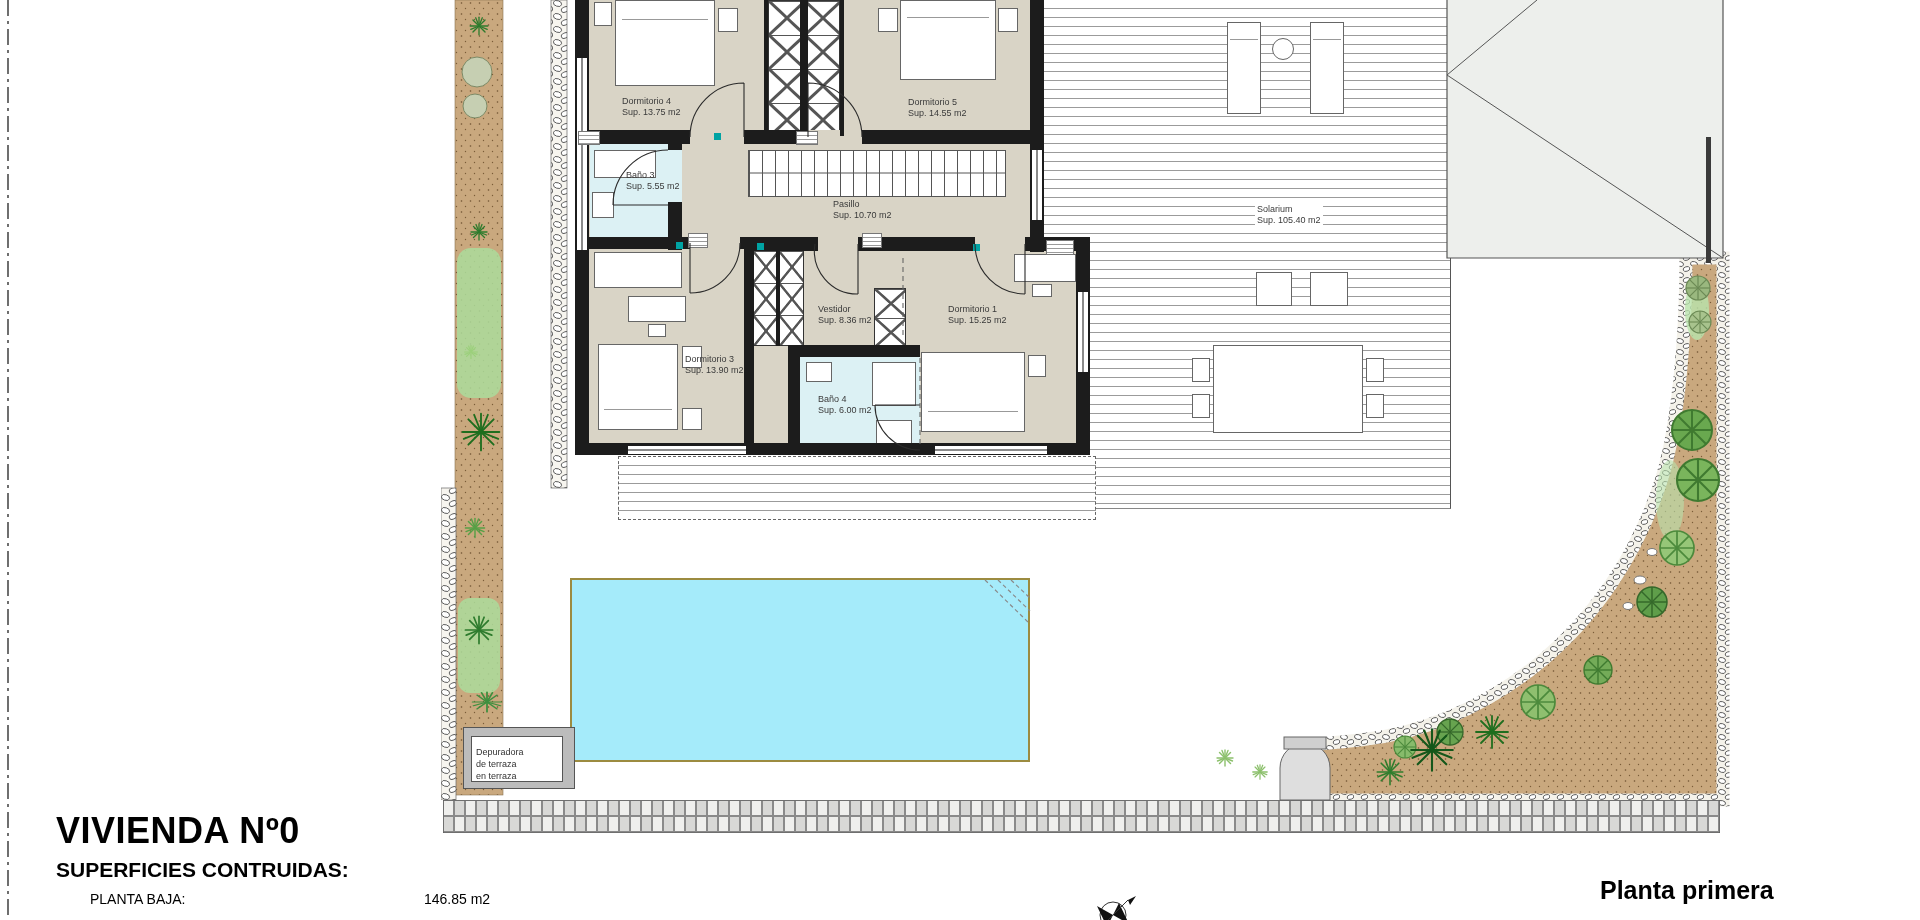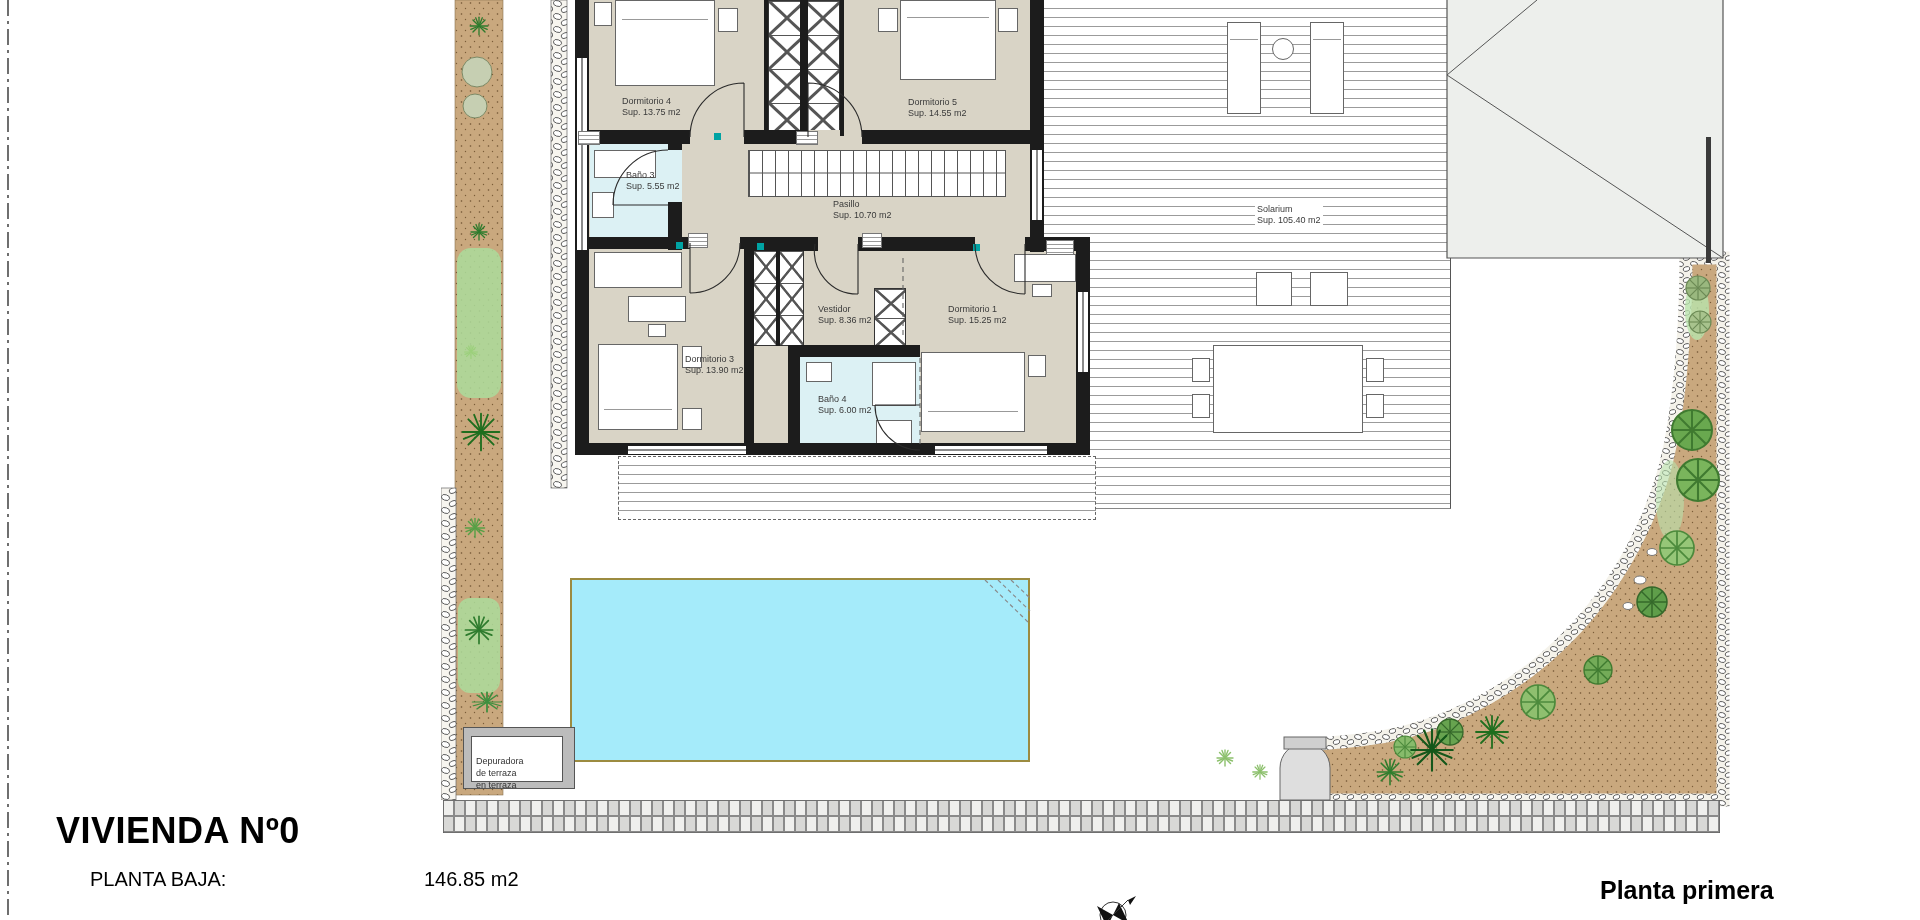--- a/index.html
+++ b/index.html
@@ -22,29 +22,29 @@
       linear-gradient(180deg, #555 0 1px, rgba(0,0,0,0) 1px 100%);
     background-size: var(--cw) var(--ch), var(--cw) var(--ch), 100% var(--ch);}
   .deck{position:absolute;background:repeating-linear-gradient(180deg,#ffffff 0 8px,#9b9b9b 8px 9px)}
   .stairs{position:absolute;background-color:#fff;border:1px solid #555;box-sizing:border-box;
     background-image:repeating-linear-gradient(90deg,#555 0 1px,rgba(0,0,0,0) 1px 13px)}
   .room-label{position:absolute;font-size:9px;line-height:10.5px;color:#3a3a3a;white-space:nowrap}
   .room-label.onwhite{background:#fff;padding:0 2px}
   .title-block{position:absolute;left:56px;top:810px;width:520px}
   .tb-title{font-size:36px;font-weight:bold;letter-spacing:0.5px}
   .tb-heading{font-size:21px;font-weight:bold;margin-top:6px}
-  .tb-row{font-size:20px;margin-top:16px;display:flex}
+  .tb-row{font-size:14px;margin-top:9px;display:flex}
   .tb-label{padding-left:34px;width:300px}
   .tb-value{padding-left:34px}
   .plan-caption{position:absolute;left:1600px;top:876px;font-size:25px;font-weight:bold}
   .equip-box{position:absolute;left:463px;top:727px;width:112px;height:62px;background:#bcbcbc;
              border:1px solid #555;box-sizing:border-box}
   .equip-inner{position:absolute;left:7px;top:8px;width:92px;height:46px;background:#fff;
                border:1px solid #555;box-sizing:border-box;font-size:9px;line-height:12px;
-               color:#333;padding:18px 0 0 4px}
+               color:#333;padding:9px 0 0 4px}
   svg{display:block}
 </style>
 </head>
 <body>
 
 <div id="canvas">
 
   <svg style="position:absolute;left:441px;top:0" width="130" height="800" viewBox="0 0 130 800">
     <defs>
       <pattern id="soilL" width="9" height="11" patternUnits="userSpaceOnUse">
@@ -337,20 +337,21 @@
   <div class="equip-box">
     <div class="equip-inner">
       <div>Depuradora</div>
       <div>de terraza</div>
       <div>en terraza</div>
     </div>
   </div>
 
   <div class="title-block">
     <div class="tb-title">VIVIENDA Nº0</div>
+    <div class="tb-heading">SUPERFICIES CONTRUIDAS:</div>
     <div class="tb-row">
       <span class="tb-label">PLANTA BAJA:</span>
       <span class="tb-value">146.85 m2</span>
     </div>
   </div>
 
   <div class="plan-caption">Planta primera</div>
 
 </div>
 

